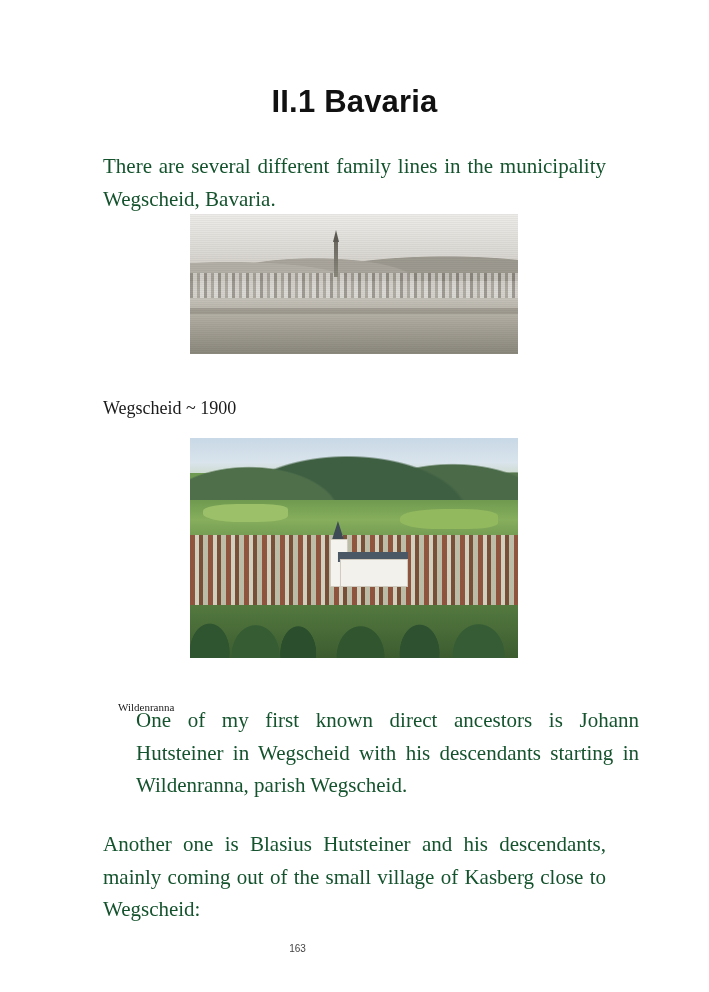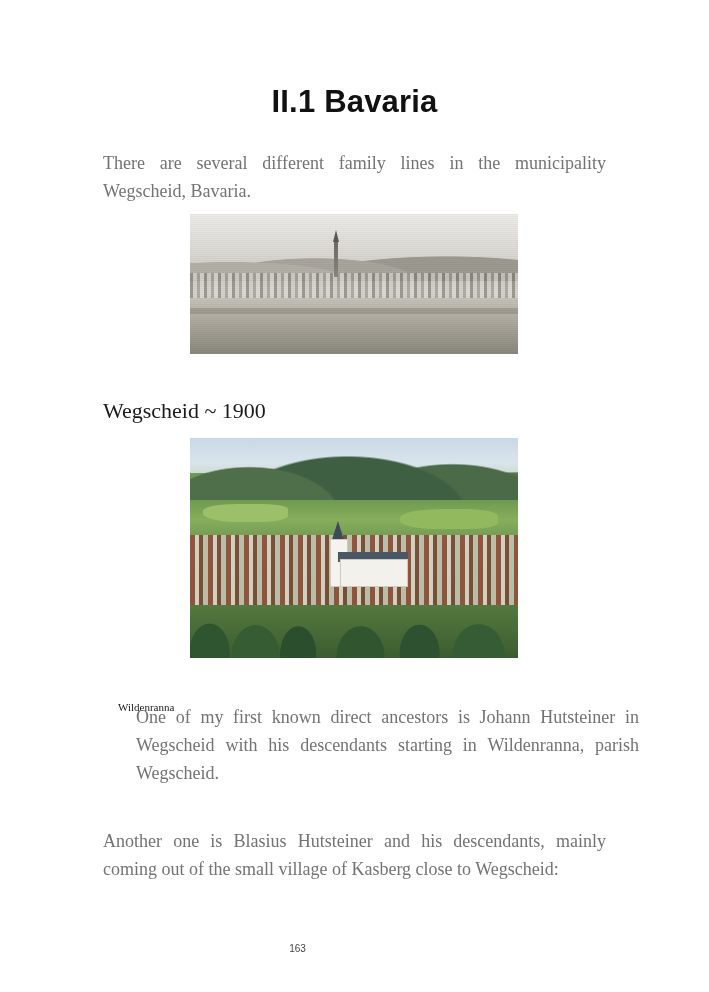--- a/index.html
+++ b/index.html
@@ -27,29 +27,29 @@
     width: 709px;
     text-align: center;
     font-family: "Liberation Sans", sans-serif;
     font-weight: bold;
     font-size: 31px;
     letter-spacing: 0.2px;
     color: #111;
   }
   p.body {
     margin: 0 0 0 0;
-    font-size: 18px;
+    font-size: 21px;
     line-height: 1.55;
     text-align: justify;
     text-justify: inter-word;
-    color: #737373;
+    color: #14532d;
   }
   .fig-wrap-1 { position: absolute; left: 190px; top: 214px; }
   .fig-wrap-2 { position: absolute; left: 190px; top: 438px; }
-  .caption-1 { position: absolute; left: 103px; top: 398px; font-size: 22px; }
+  .caption-1 { position: absolute; left: 103px; top: 398px; font-size: 18px; }
   .caption-2 { position: absolute; left: 118px; top: 701px; font-size: 11px; }
   .para-1 { position: absolute; left: 103px; top: 150px; width: 503px; }
   .para-2 { position: absolute; left: 103px; top: 704px; width: 503px; margin-left: 33px; }
   .para-3 { position: absolute; left: 103px; top: 828px; width: 503px; }
 
   .photo {
     width: 328px;
     height: 140px;
     display: block;
     position: relative;

